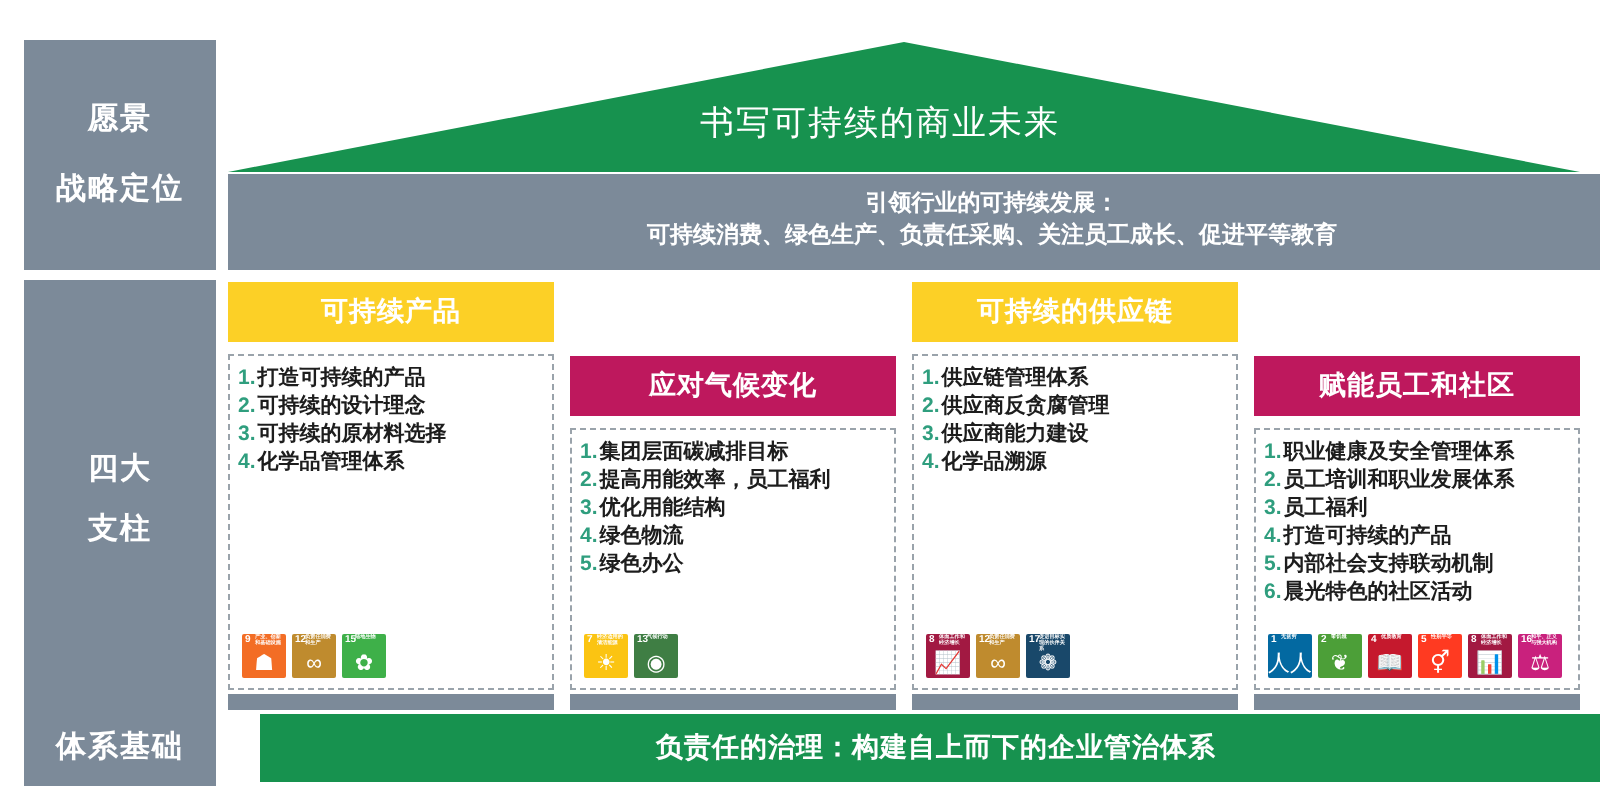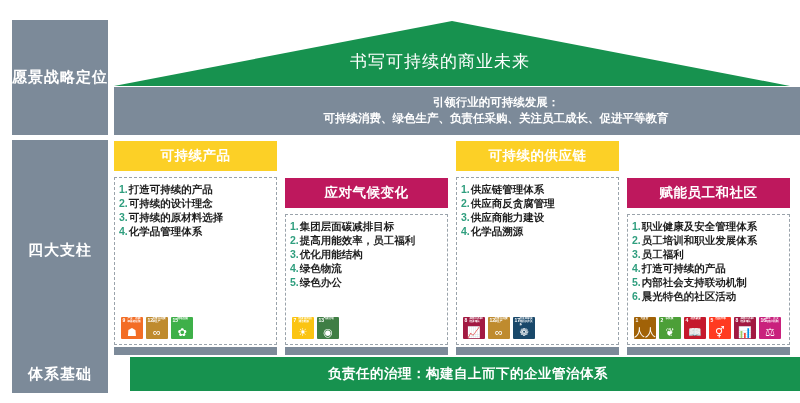--- a/index.html
+++ b/index.html
@@ -6,21 +6,21 @@
   body{
     width:800px;height:403px;
     background:#ffffff;
     font-family:"Liberation Sans","DejaVu Sans",sans-serif;
     overflow:hidden;
   }
   #stage{position:relative;width:800px;height:403px;}
 
   
   .leftcol{position:absolute;left:12px;width:96px;background:#7c8a99;
-           display:flex;flex-direction:row;align-items:center;justify-content:center;
+           display:flex;flex-direction:column;align-items:center;justify-content:center;
            color:#ffffff;font-weight:bold;}
   #left-vision{top:20px;height:115px;}
   #left-pillars{top:140px;height:220px;}
   #left-base{top:355px;height:38px;}
   .leftcol .lbl{font-size:15px;letter-spacing:1px;line-height:1.1;}
   #left-vision .lbl{margin:9px 0;}
   #left-pillars .lbl{margin:7px 0;}
 
   
   #roof{position:absolute;left:114px;top:21px;width:676px;height:65px;}
@@ -241,21 +241,21 @@
             <li>
               <span class="p-num">5.</span>
               <span class="p-txt">内部社会支持联动机制</span>
             </li>
             <li>
               <span class="p-num">6.</span>
               <span class="p-txt">晨光特色的社区活动</span>
             </li>
           </ul>
           <div class="sdgs">
-            <div class="sdg" style="background: #a16207;">
+            <div class="sdg" style="background: #0369a1;">
               <span class="n">1</span>
               <span class="t">无贫穷</span>
               <span class="g">人人</span>
             </div>
             <div class="sdg" style="background: rgb(76, 159, 56);">
               <span class="n">2</span>
               <span class="t">零饥饿</span>
               <span class="g">❦</span>
             </div>
             <div class="sdg" style="background: rgb(197, 25, 45);">

